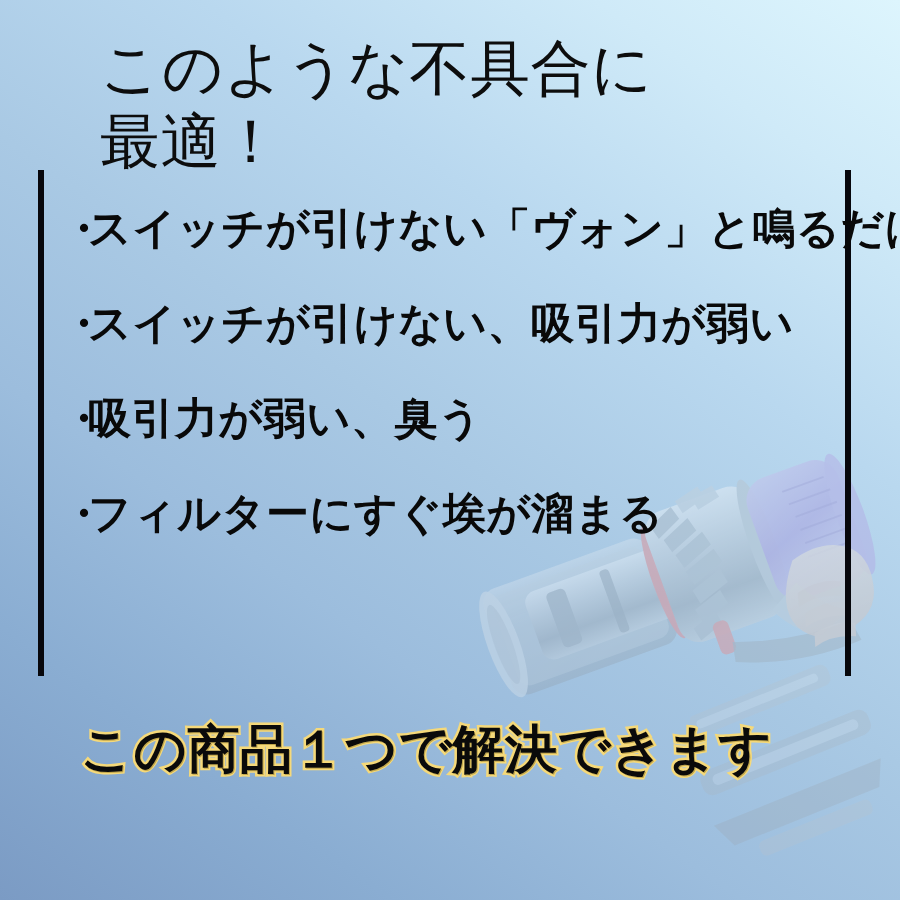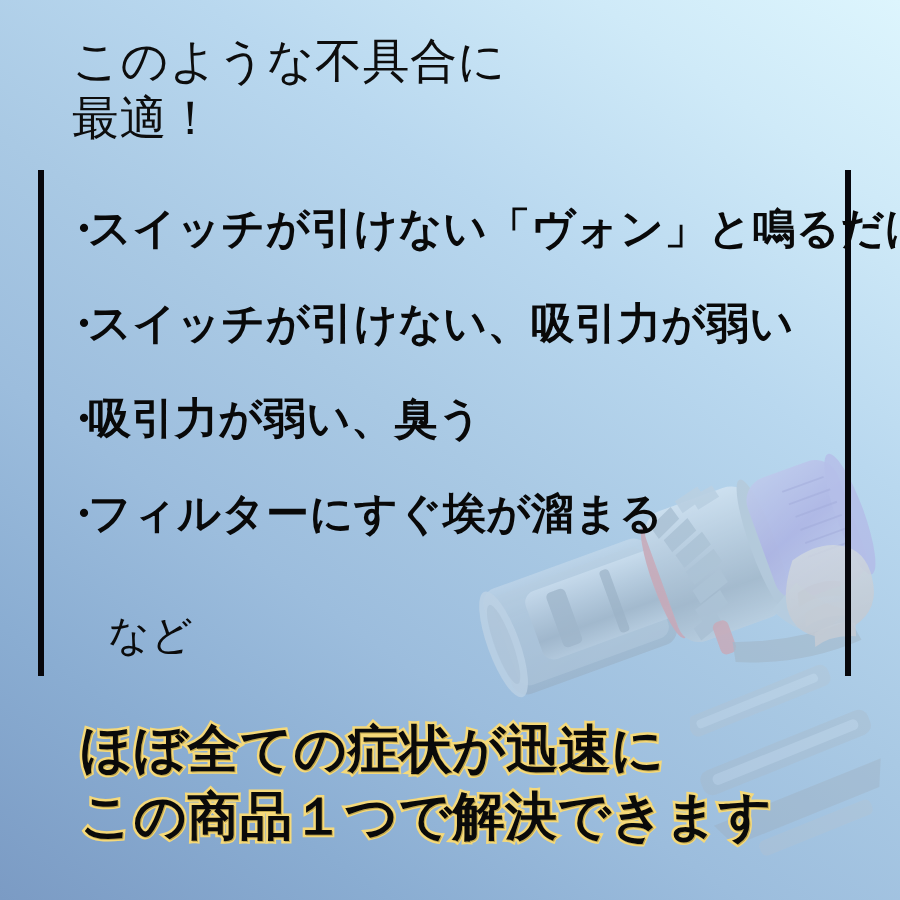--- a/index.html
+++ b/index.html
@@ -45,24 +45,24 @@
     width: 215px;
     height: 245px;
     opacity: 0.30;
     pointer-events: none;
   }
   .product-photo-2 svg { display:block; width:100%; height:100%; }
 
   
   .headline {
     position: absolute;
-    left: 72px;
+    left: 100px;
     top: 32px;
     width: 640px;
-    font-size: 47px;
+    font-size: 60px;
     line-height: 1.22;
     color: #0d0d0d;
     font-weight: 400;
     letter-spacing: 0.5px;
     white-space: pre-line;
   }
 
   
   .rule {
     position: absolute;
@@ -245,20 +245,18 @@
     <div class="bullet-row">
       <span class="dot">・</span>
       <span class="btxt">吸引力が弱い、臭う</span>
     </div>
     <div class="bullet-row">
       <span class="dot">・</span>
       <span class="btxt">フィルターにすぐ埃が溜まる</span>
     </div>
   </div>
 
-  <div class="etc">など</div>
 
   <div class="closing">
-    <div class="closing-line">ほぼ全ての症状が迅速に</div>
     <div class="closing-line">この商品１つで解決できます</div>
   </div>
 
 </div>
 
 </body></html>

